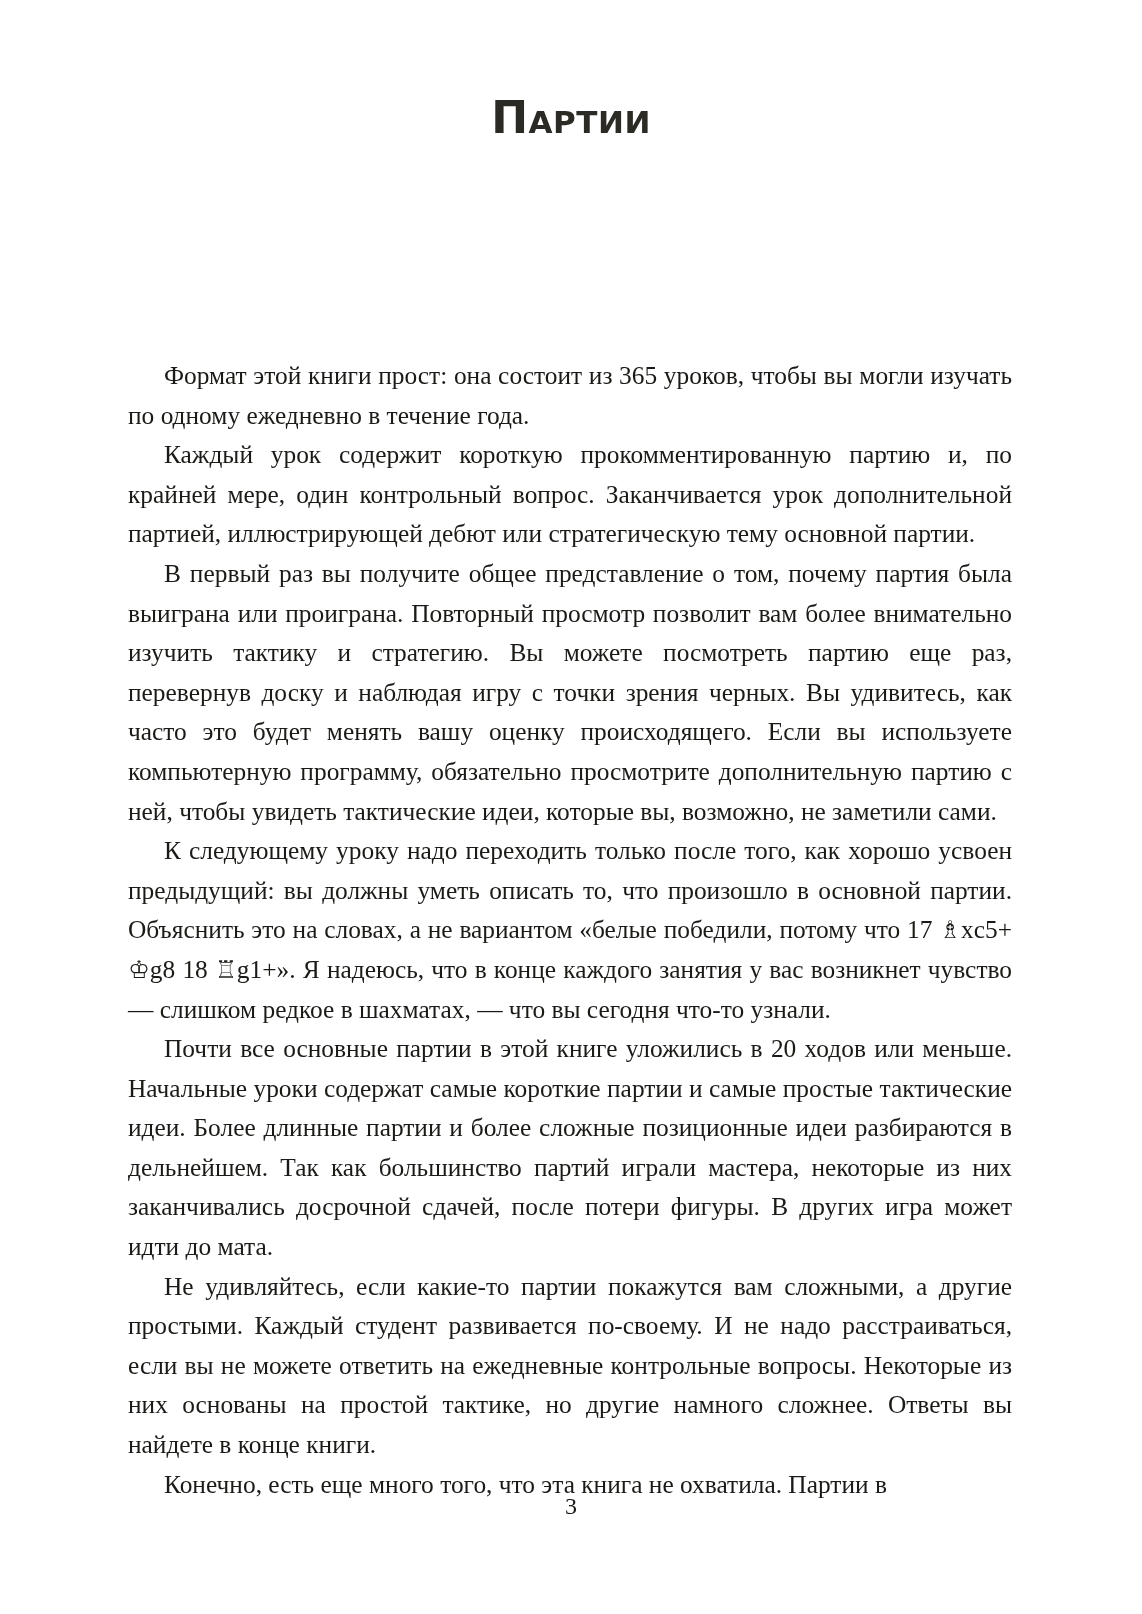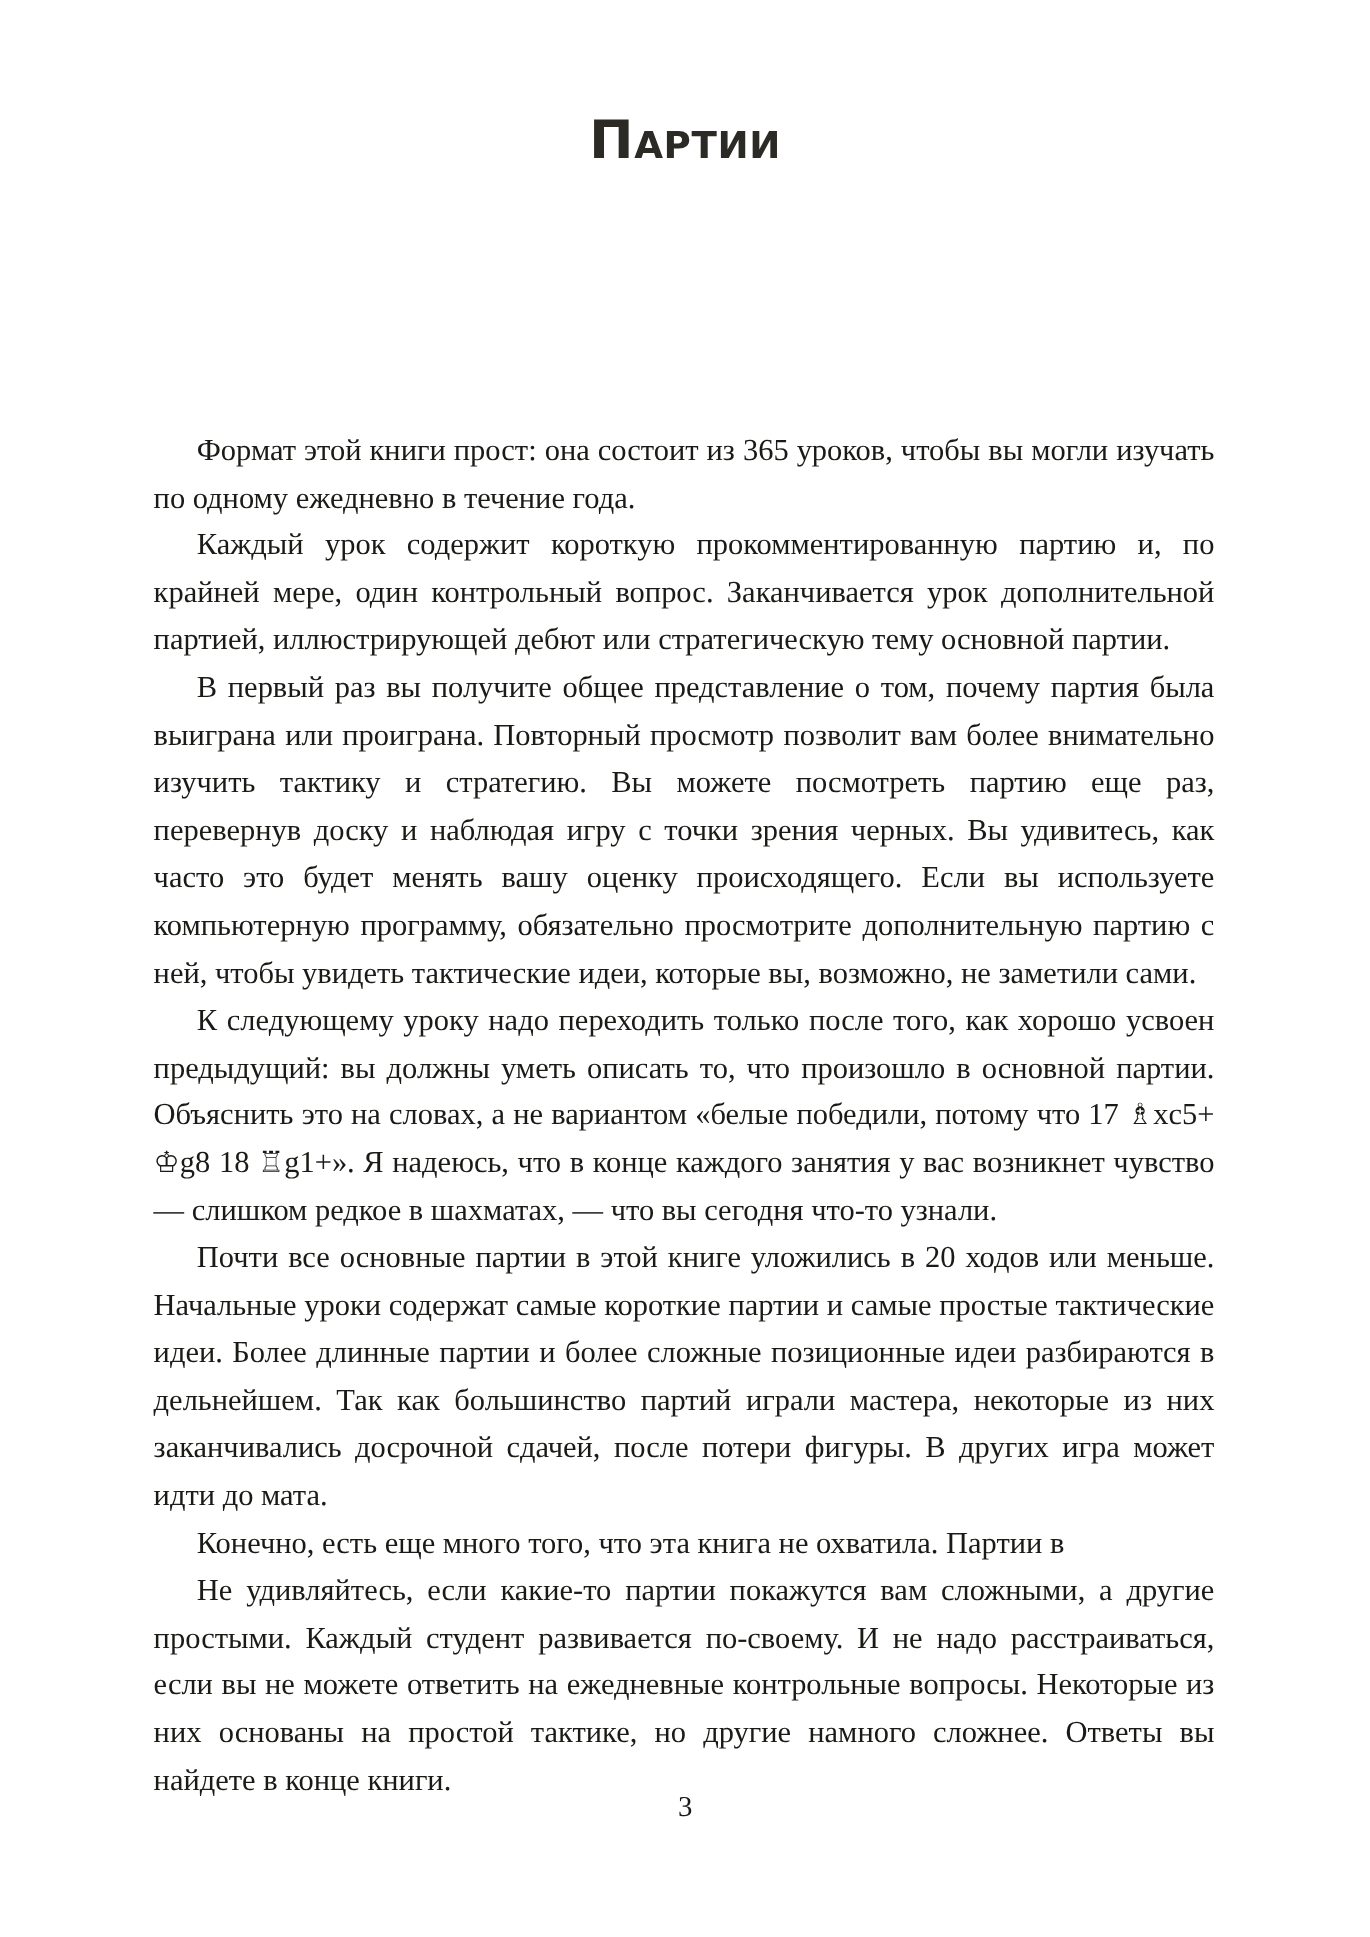--- a/index.html
+++ b/index.html
@@ -87,19 +87,19 @@
 <div class="page">
 
   <div class="running-head">Партии</div>
 
   <div class="textblock">
     <p>Формат этой книги прост: она состоит из 365 уроков, чтобы вы могли изучать по одному ежедневно в течение года.</p>
     <p>Каждый урок содержит короткую прокомментированную партию и, по крайней мере, один контрольный вопрос. Заканчивается урок дополнительной партией, иллюстрирующей дебют или стратегическую тему основной партии.</p>
     <p>В первый раз вы получите общее представление о том, почему партия была выиграна или проиграна. Повторный просмотр позволит вам более внимательно изучить тактику и стратегию. Вы можете посмотреть партию еще раз, перевернув доску и наблюдая игру с точки зрения черных. Вы удивитесь, как часто это будет менять вашу оценку происходящего. Если вы используете компьютерную программу, обязательно просмотрите дополнительную партию с ней, чтобы увидеть тактические идеи, которые вы, возможно, не заметили сами.</p>
     <p>К следующему уроку надо переходить только после того, как хорошо усвоен предыдущий: вы должны уметь описать то, что произошло в основной партии. Объяснить это на словах, а не вариантом «белые победили, потому что 17 <span class="figurine">♗</span>xc5+ <span class="figurine">♔</span>g8 18 <span class="figurine">♖</span>g1+». Я надеюсь, что в конце каждого занятия у вас возникнет чувство — слишком редкое в шахматах, — что вы сегодня что-то узнали.</p>
     <p>Почти все основные партии в этой книге уложились в 20 ходов или меньше. Начальные уроки содержат самые короткие партии и самые простые тактические идеи. Более длинные партии и более сложные позиционные идеи разбираются в дельнейшем. Так как большинство партий играли мастера, некоторые из них заканчивались досрочной сдачей, после потери фигуры. В других игра может идти до мата.</p>
+    <p>Не удивляйтесь, если какие-то партии покажутся вам сложными, а другие простыми. Каждый студент развивается по-своему. И не надо расстраиваться, если вы не можете ответить на ежедневные контрольные вопросы. Некоторые из них основаны на простой тактике, но другие намного сложнее. Ответы вы найдете в конце книги.</p>
     <p>Конечно, есть еще много того, что эта книга не охватила. Партии в</p>
-    <p>Не удивляйтесь, если какие-то партии покажутся вам сложными, а другие простыми. Каждый студент развивается по-своему. И не надо расстраиваться, если вы не можете ответить на ежедневные контрольные вопросы. Некоторые из них основаны на простой тактике, но другие намного сложнее. Ответы вы найдете в конце книги.</p>
   </div>
 
   <div class="folio">3</div>
 
 </div>
 
 </body></html>

